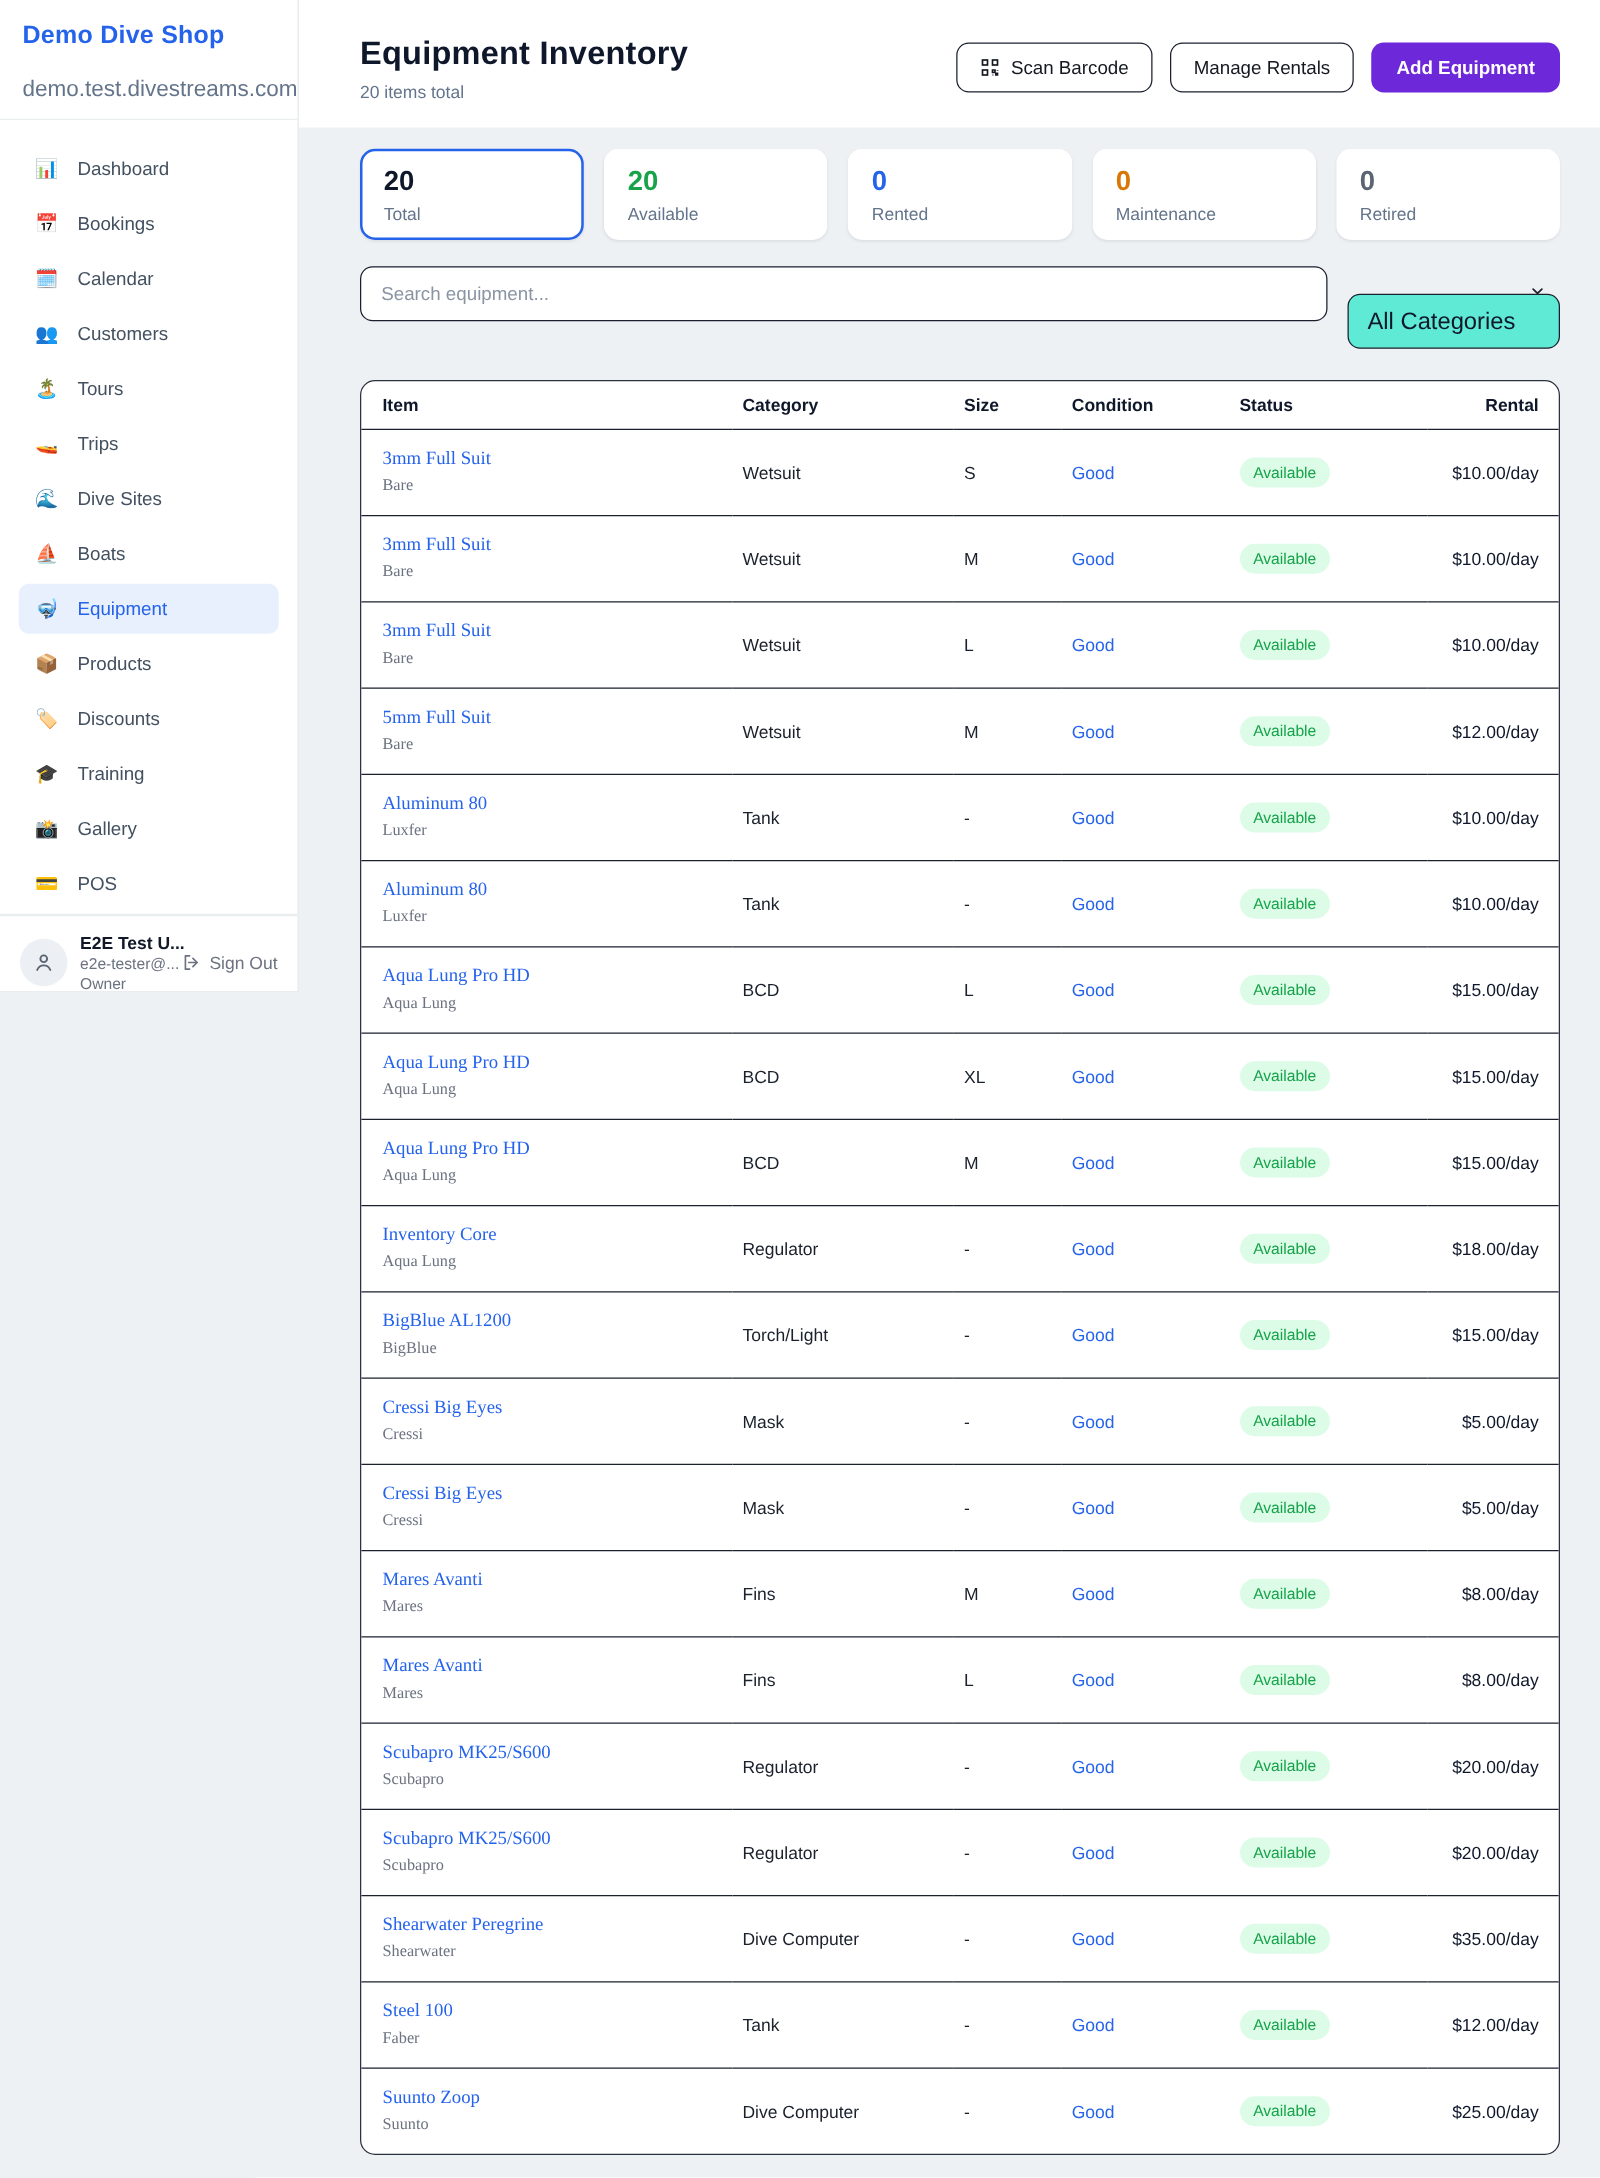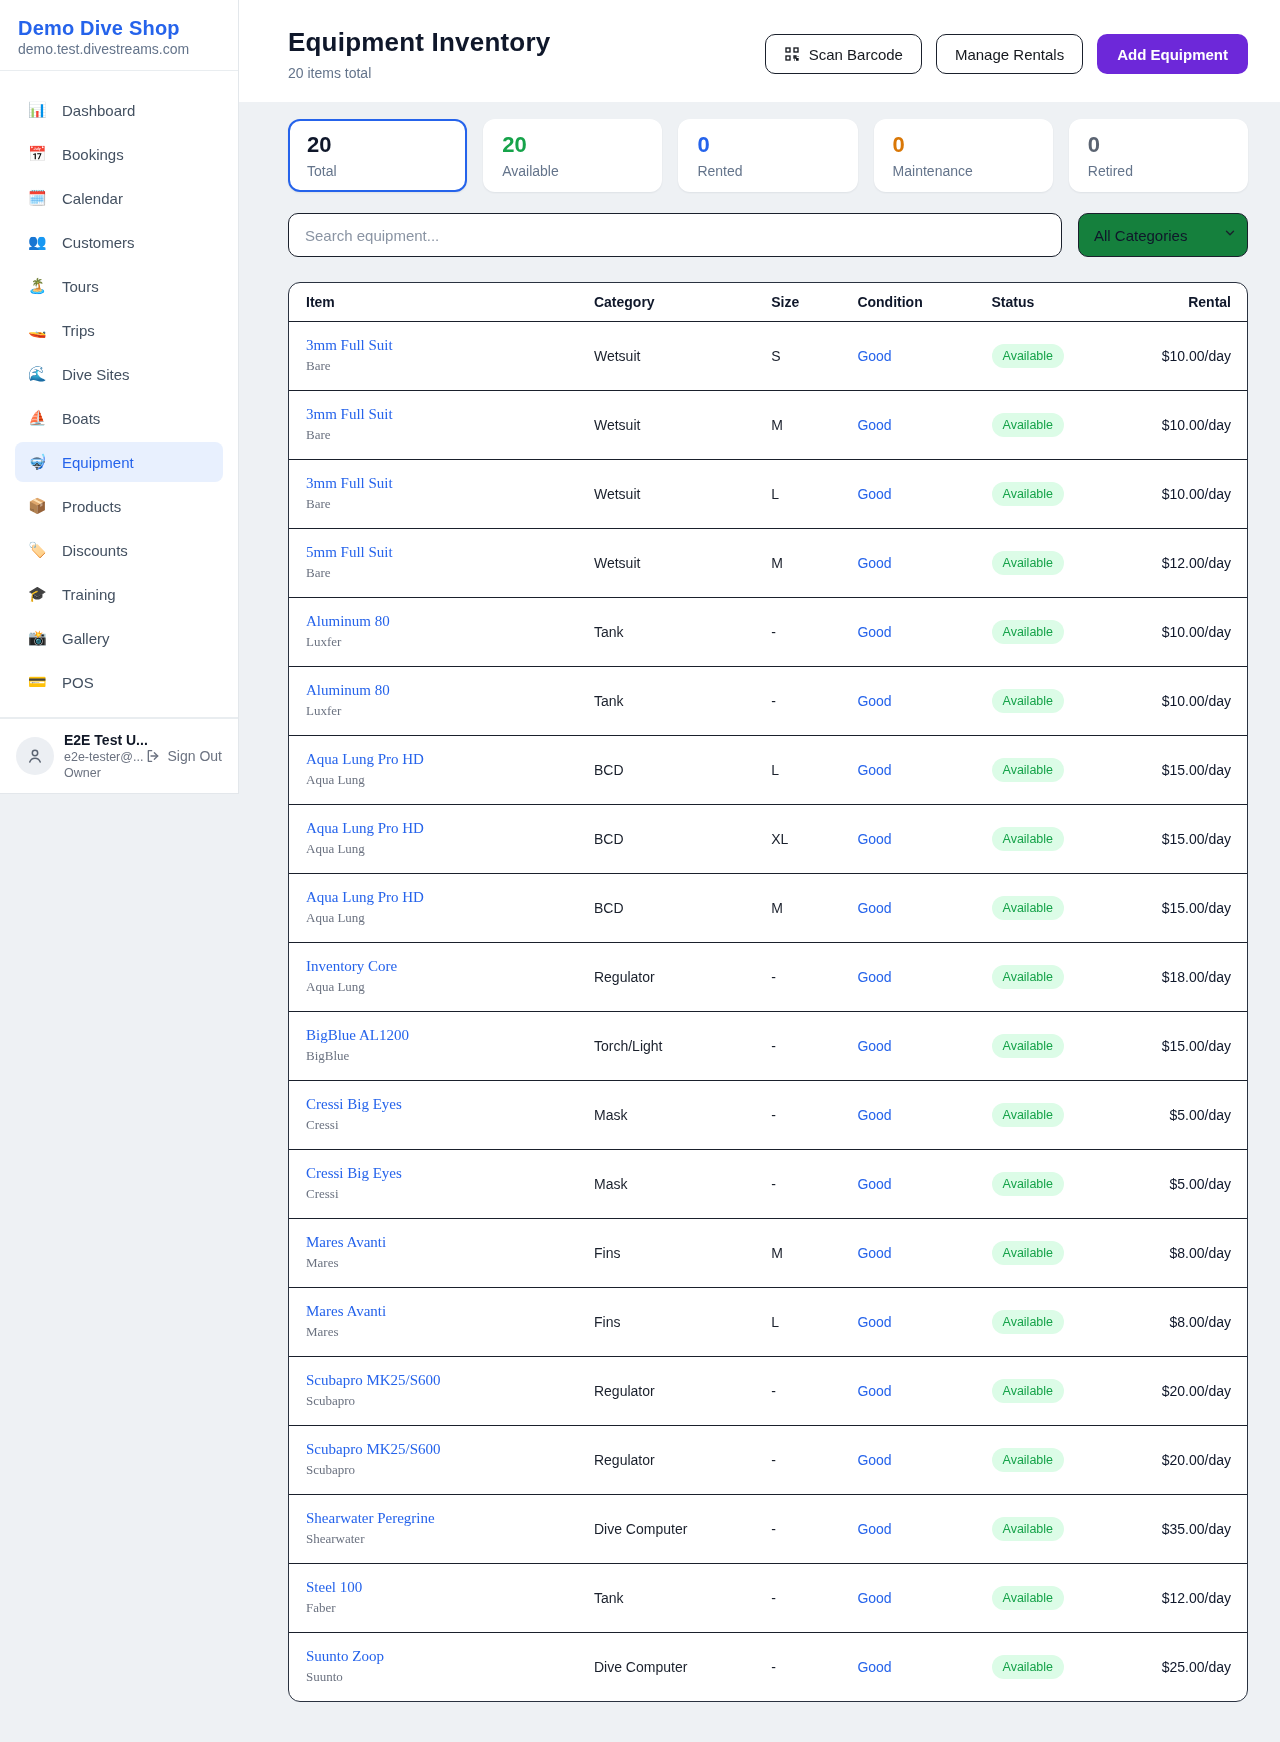--- a/index.html
+++ b/index.html
@@ -13,21 +13,21 @@
   }
   
   .sidebar{
     position:absolute; left:0; top:0; width:239px; height:794px;
     background:#ffffff;
     border-right:1px solid #e3e7eb; border-bottom:1px solid #e3e7eb;
     display:flex; flex-direction:column;
   }
   .brand-block{ padding:17px 18px 13px; }
   .brand{ font-size:20px; font-weight:bold; color:#2563eb; letter-spacing:.2px;}
-  .domain{ font-size:14px; color:#64748b; margin-top:1px; }
+  .domain{ font-size:18px; color:#64748b; margin-top:21px; }
   .side-divider{ border-top:1px solid #e9edf0; }
   .nav{ padding:19px 15px 0; flex:1; }
   .nav-item{
     display:flex; align-items:center; gap:14px;
     height:40px; padding:0 13px; margin-bottom:4px;
     border-radius:8px; cursor:pointer;
     font-size:15px; color:#435060;
   }
   .nav-item .nav-icon{ width:20px; text-align:center; font-size:15px; }
   .nav-item.active{ background:#e8f0fe; color:#2563eb; }
@@ -75,22 +75,22 @@
   
   .filters{ display:flex; gap:16px; margin-top:21px; }
   .search-input{
     flex:1; height:44px; border:1.5px solid #1a202c; border-radius:10px;
     padding:0 16px; font-size:15px; font-family:inherit; background:#fff; color:#1a202c;
   }
   .search-input::placeholder{ color:#8a94a3; }
   .select-wrap{ position:relative; width:170px; flex:none; }
   .category-select{
     width:100%; height:44px; border:1.5px solid #1a202c; border-radius:10px;
-    background:#15803d; font-size:15px; font-family:inherit; color:#0f172a;
-    padding:0 30px 0 15px; appearance:none; -webkit-appearance:none; cursor:pointer;
+    background:#5eead4; font-size:19px; font-family:inherit; color:#0f172a;
+    padding:0 30px 0 15px; appearance:none; -webkit-appearance:none; cursor:pointer;margin-top:22px;
   }
   .select-chevron{
     position:absolute; right:11px; top:13px; pointer-events:none; color:#1a202c;
   }
   
   .table-card{
     margin-top:25px; background:#fff;
     border:1px solid #2a3240; border-radius:12px; overflow:hidden;
   }
   table{ width:100%; border-collapse:collapse; table-layout:fixed; }

